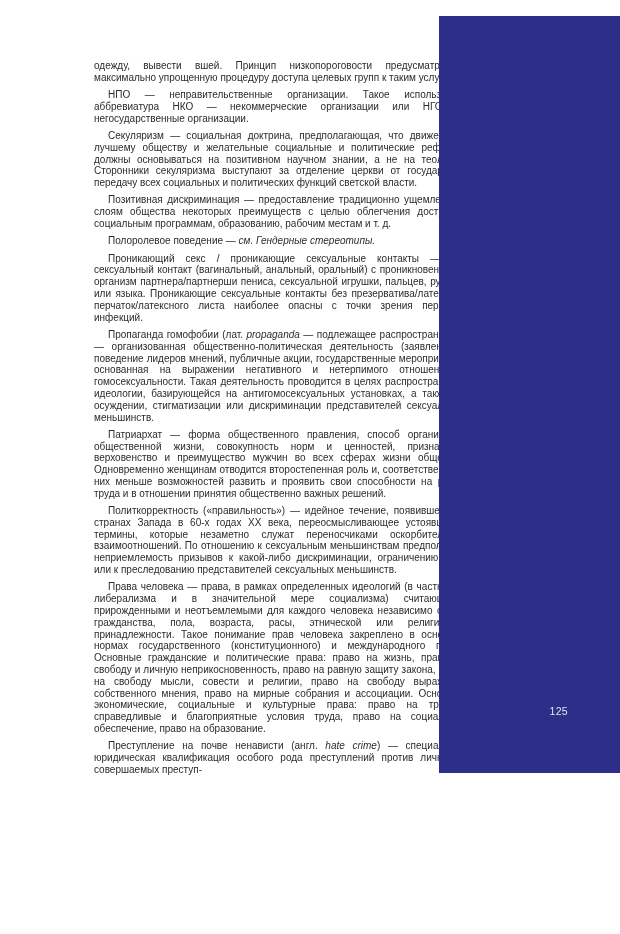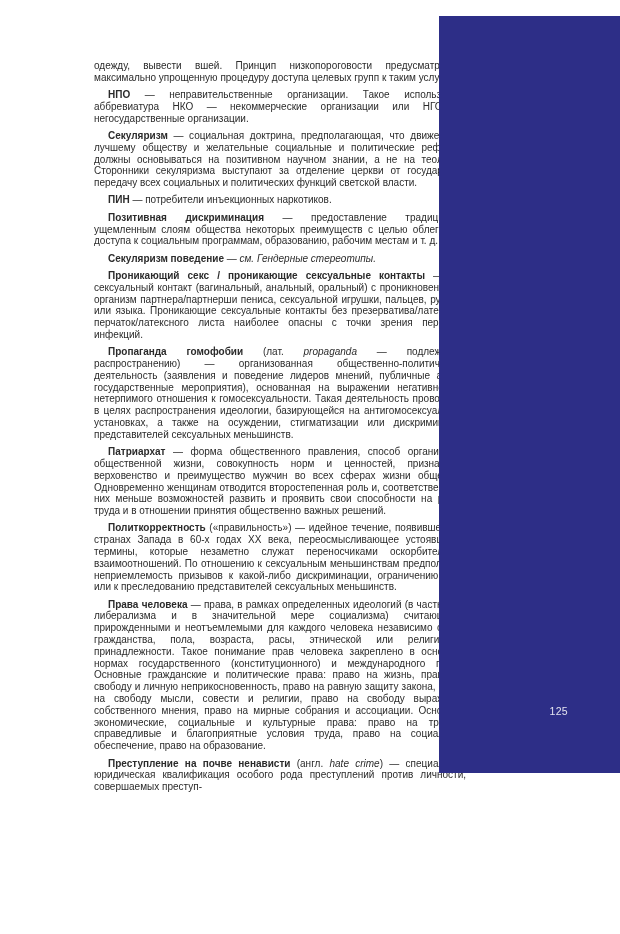--- a/index.html
+++ b/index.html
@@ -31,41 +31,40 @@
     font-size:10px;
     line-height:1.18;
     text-align:justify;
     margin-left:18px;
   }
   p.entry {
     margin:0 0 5.5px 0;
     text-indent:14px;
   }
   p.entry.no-indent { text-indent:0; }
-  .term { font-weight:bold; }
+  .term { font-weight:normal; }
   .entry em { }
 </style>
 </head>
 <body>
 
 <div class="page">
 
   <div class="content">
 
     <p class="entry no-indent"><span class="term"></span><span>одежду, вывести вшей. Принцип низкопороговости предусматривает максимально упрощенную процедуру доступа целевых групп к таким услугам.</span><em></em><span></span></p>
 
     <p class="entry"><span class="term">НПО</span><span> — неправительственные организации. Такое используется аббревиатура НКО — некоммерческие организации или НГО — негосударственные организации.</span><em></em><span></span></p>
 
     <p class="entry"><span class="term">Секуляризм</span><span> — социальная доктрина, предполагающая, что движение к лучшему обществу и желательные социальные и политические реформы должны основываться на позитивном научном знании, а не на теологии. Сторонники секуляризма выступают за отделение церкви от государства, передачу всех социальных и политических функций светской власти.</span><em></em><span></span></p>
 
-    <p class="entry"><span class="term">ПИН</span><span> — потребители инъекционных наркотиков.</span><em></em><span></span></p>
 
     <p class="entry"><span class="term">Позитивная дискриминация</span><span> — предоставление традиционно ущемленным слоям общества некоторых преимуществ с целью облегчения доступа к социальным программам, образованию, рабочим местам и т. д.</span><em></em><span></span></p>
 
-    <p class="entry"><span class="term">Секуляризм поведение</span><span> — </span><em>см. Гендерные стереотипы.</em><span></span></p>
+    <p class="entry"><span class="term">Полоролевое поведение</span><span> — </span><em>см. Гендерные стереотипы.</em><span></span></p>
 
     <p class="entry"><span class="term">Проникающий секс / проникающие сексуальные контакты</span><span> — это сексуальный контакт (вагинальный, анальный, оральный) с проникновением в организм партнера/партнерши пениса, сексуальной игрушки, пальцев, рук, ног или языка. Проникающие сексуальные контакты без презерватива/латексных перчаток/латексного листа наиболее опасны с точки зрения передачи инфекций.</span><em></em><span></span></p>
 
     <p class="entry"><span class="term">Пропаганда гомофобии</span><span> (лат. </span><em>propaganda</em><span> — подлежащее распространению) — организованная общественно-политическая деятельность (заявления и поведение лидеров мнений, публичные акции, государственные мероприятия), основанная на выражении негативного и нетерпимого отношения к гомосексуальности. Такая деятельность проводится в целях распространения идеологии, базирующейся на антигомосексуальных установках, а также на осуждении, стигматизации или дискриминации представителей сексуальных меньшинств.</span></p>
 
     <p class="entry"><span class="term">Патриархат</span><span> — форма общественного правления, способ организации общественной жизни, совокупность норм и ценностей, признающих верховенство и преимущество мужчин во всех сферах жизни общества. Одновременно женщинам отводится второстепенная роль и, соответственно, у них меньше возможностей развить и проявить свои способности на рынке труда и в отношении принятия общественно важных решений.</span><em></em><span></span></p>
 
 
 
     <p class="entry"><span class="term">Политкорректность</span><span> («правильность») — идейное течение, появившееся в странах Запада в 60-х годах XX века, переосмысливающее устоявшиеся термины, которые незаметно служат переносчиками оскорбительных взаимоотношений. По отношению к сексуальным меньшинствам предполагает неприемлемость призывов к какой-либо дискриминации, ограничению прав или к преследованию представителей сексуальных меньшинств.</span><em></em><span></span></p>

